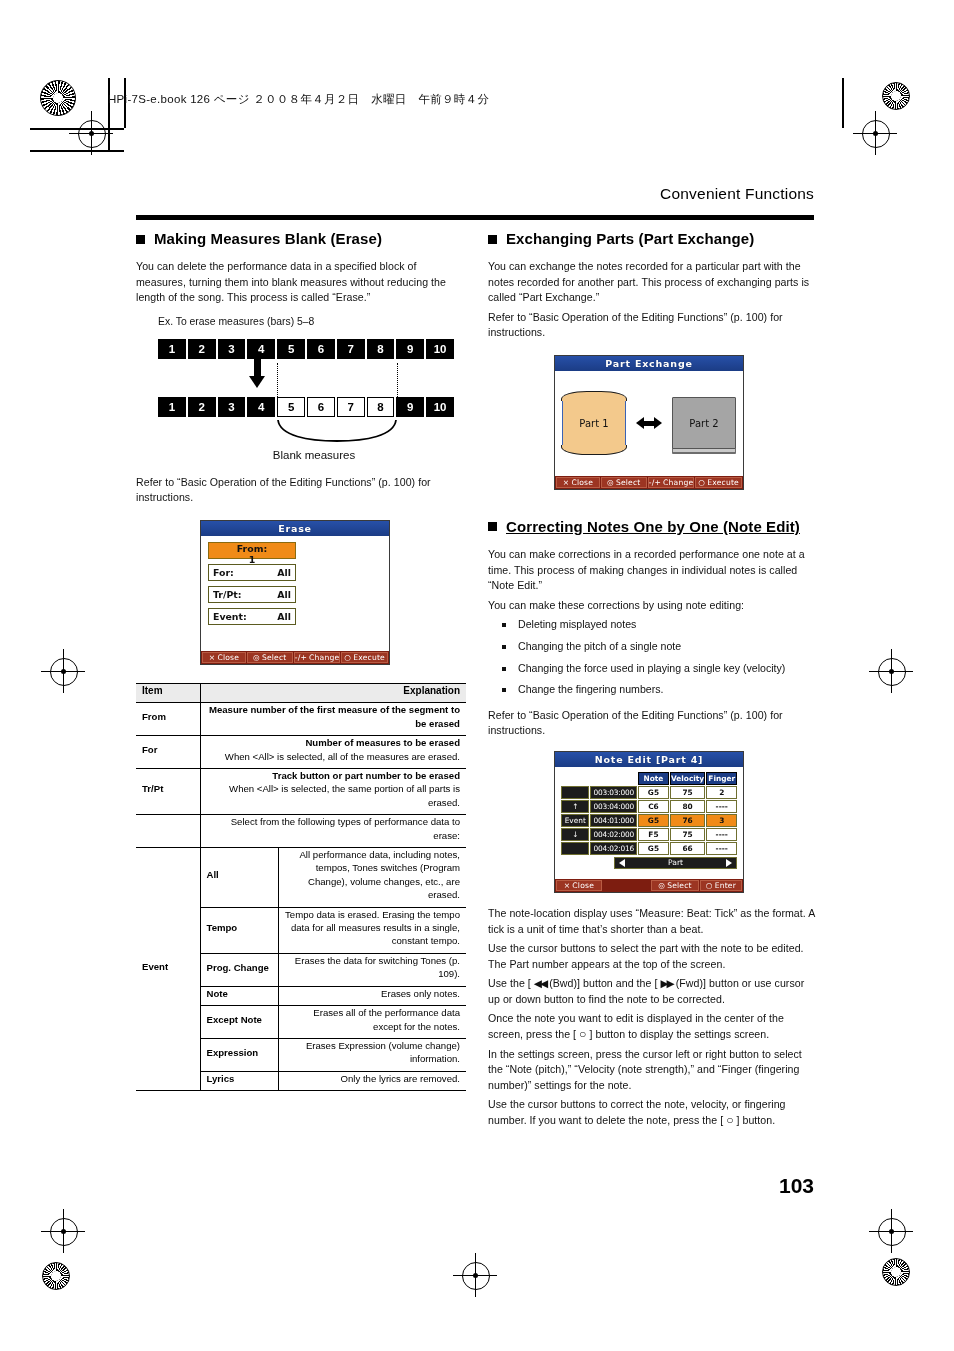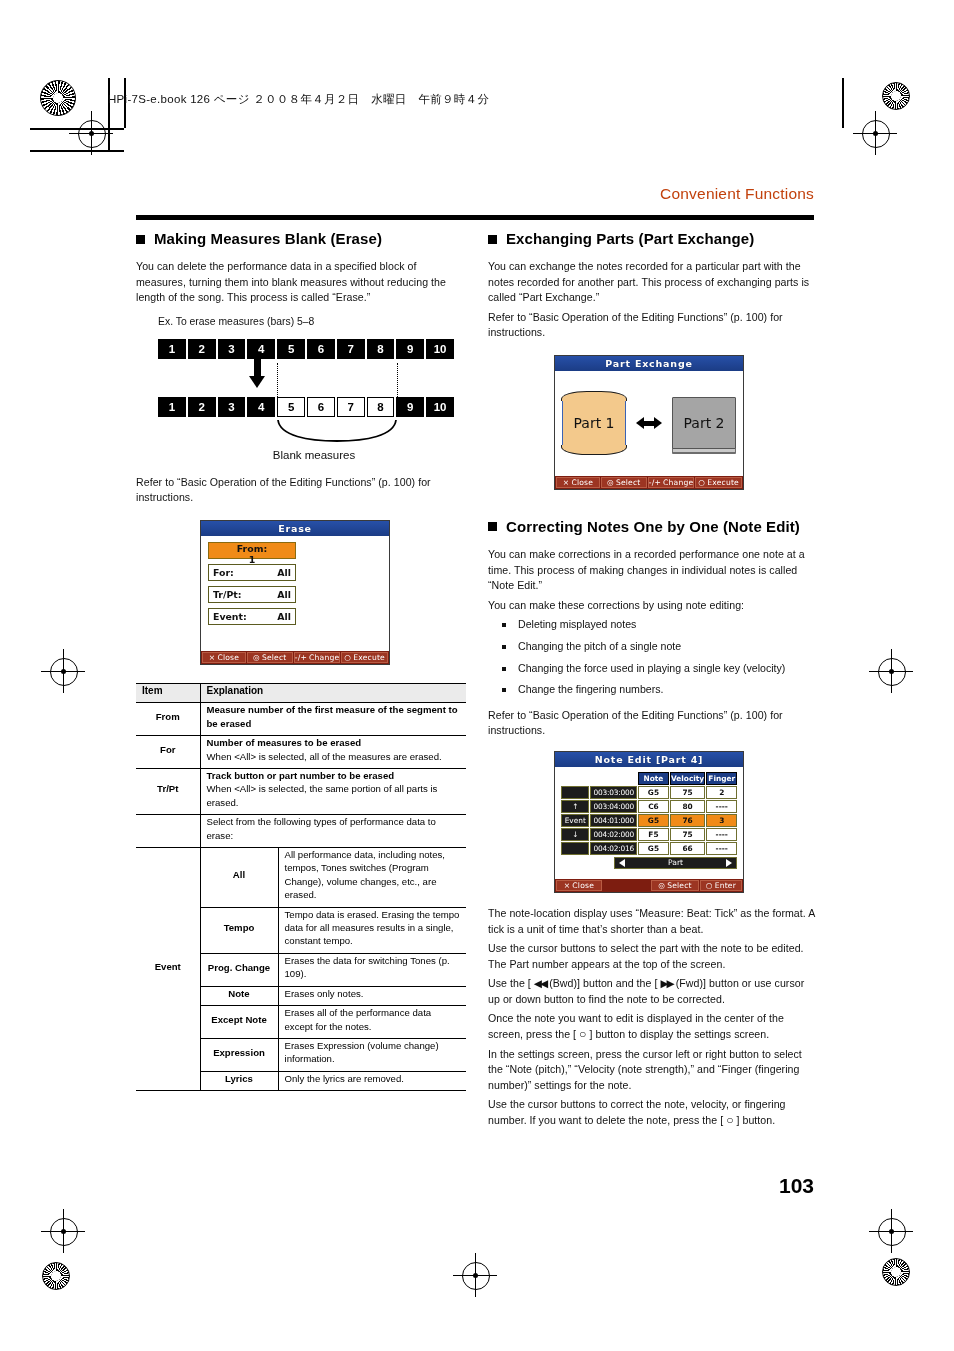--- a/index.html
+++ b/index.html
@@ -37,21 +37,21 @@
 
   
   .bookline{
     position:absolute;left:108px;top:92px;
     font-size:11.5px;letter-spacing:.3px;color:#111;white-space:nowrap;
     font-family:"Liberation Sans", sans-serif;
   }
 
   .running-head{
     position:absolute;right:140px;top:185px;
-    font-size:15.5px;color:#c2410c;letter-spacing:.2px;
+    font-size:15.5px;color:#000000;letter-spacing:.2px;
   }
   .rule{
     position:absolute;left:136px;top:215px;width:678px;height:5px;background:#000;
   }
 
   
   .col{position:absolute;top:230px;width:330px;}
   .col-left{left:136px;}
   .col-right{left:488px;}
 
@@ -137,21 +137,21 @@
     border:1.4px solid #5b5b20;background:#fff;height:17px;width:88px;
     margin-bottom:5px;padding:0 4px;box-sizing:border-box;
     font-size:9.4px;color:#111;font-weight:bold;
   }
   .efield.sel{background:#f08b18;border-color:#8a6a10;flex-direction:column;}
 
   
   .pe-stage{display:flex;align-items:center;justify-content:center;height:105px;gap:10px;}
   .book{
     width:62px;height:50px;display:flex;align-items:center;justify-content:center;
-    font-size:14px;color:#111;position:relative;
+    font-size:10px;color:#111;position:relative;
   }
   .book.p1{
     background:#f3c98c;border:1.6px solid #3b63b5;
     border-radius:2px;
   }
   .book.p1::before{
     content:"";position:absolute;left:-1.6px;right:-1.6px;top:-7px;height:9px;
     background:#f3c98c;border:1.6px solid #1c1c1c;border-bottom:none;
     border-radius:40% 40% 0 0 / 80% 80% 0 0;
   }
@@ -209,23 +209,23 @@
   table.spec td,table.spec th{
     vertical-align:top;padding:0 6px 5px 6px;line-height:13.4px;
     border-left:1px solid #000;border-right:1px solid #000;
   }
   table.spec .hdr td{
     background:#ebebeb;font-weight:bold;font-size:10px;
     border-top:1.8px solid #000;border-bottom:1px solid #000;
   }
   table.spec .brow td{border-bottom:1px solid #000;}
   table.spec .lastrow td{border-bottom:1.8px solid #000;}
-  table.spec .item{font-weight:bold;vertical-align:middle;text-align:center;margin-left:47px;}
+  table.spec .item{font-weight:bold;vertical-align:middle;text-align:left;margin-left:47px;}
   table.spec .noedge{border-left:none;}
-  table.spec .norightedge{border-right:none;}
+  table.spec .norightedge{border-right:none;text-align:right;}
   .b{font-weight:bold;}
 
   
   .pageno{
     position:absolute;right:140px;top:1174px;font-size:21px;font-weight:bold;color:#000;
   }
 </style>
 </head>
 <body>
 
@@ -504,21 +504,21 @@
           <b>-/+</b>
             <span>Change</span>
         </div>
         <div class="fkey" style="flex:1.12">
           <b>○</b>
             <span>Execute</span>
         </div>
       </div>
     </div>
 
-    <h2 class="sec" style="margin-top:28px;">
+    <h2 class="sec" style="margin-top:28px;text-decoration:underline;">
       <span class="bullet"></span>
       <span>Correcting Notes One by One (Note Edit)</span>
     </h2>
     <p class="body tight">You can make corrections in a recorded performance one note at a time. This process of making changes in individual notes is called “Note Edit.”</p>
     <p class="body tight">You can make these corrections by using note editing:</p>
     <ul class="bullets">
       <li>Deleting misplayed notes</li>
       <li>Changing the pitch of a single note</li>
       <li>Changing the force used in playing a single key (velocity)</li>
       <li>Change the fingering numbers.</li>

